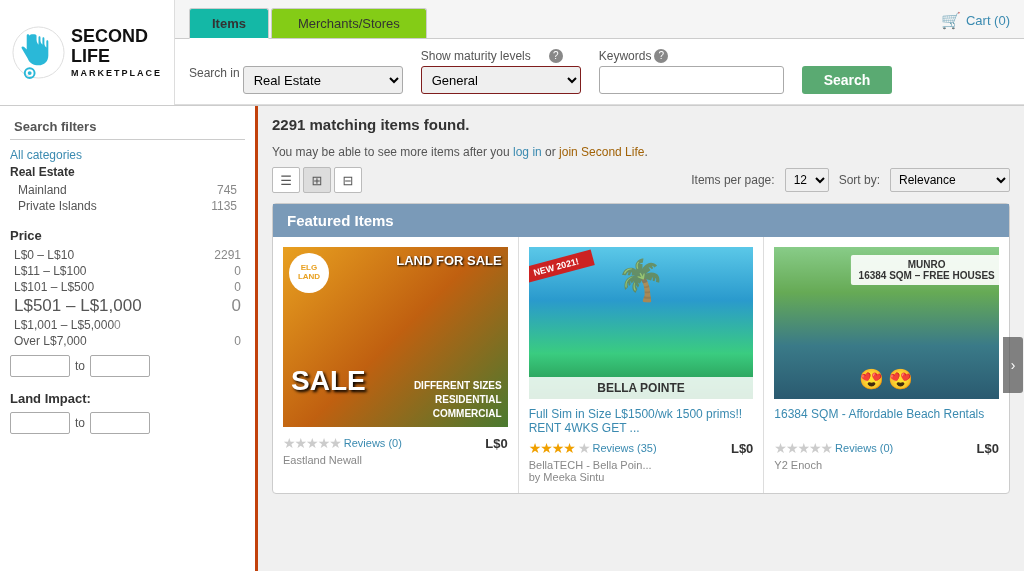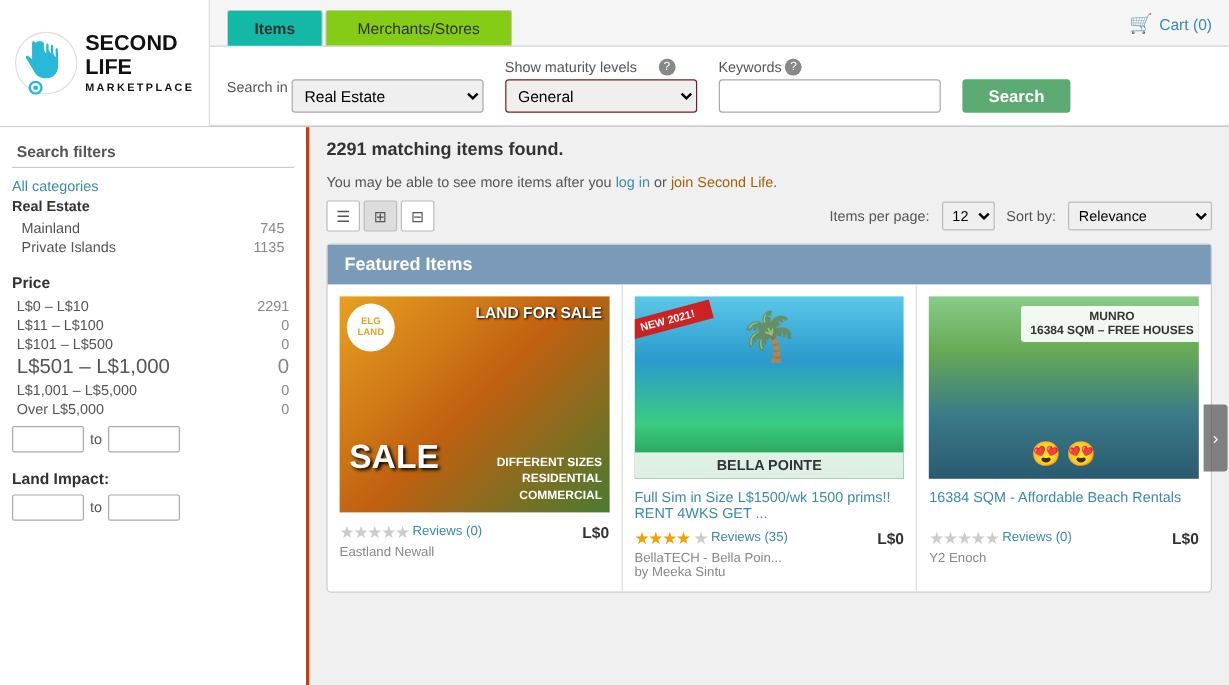--- a/index.html
+++ b/index.html
@@ -109,26 +109,26 @@
           <span style="color:#888;">0</span>
         </div>
         <div style="display:flex; justify-content:space-between; padding:1px 4px; font-size:12px; color:#555; cursor:pointer;">
           <span>L$101 – L$500</span>
           <span style="color:#888;">0</span>
         </div>
         <div style="display:flex; justify-content:space-between; padding:1px 4px; font-size:17px; color:#555; cursor:pointer;">
           <span>L$501 – L$1,000</span>
           <span style="color:#888;">0</span>
         </div>
-        <div style="display:flex; justify-content:space-between; padding:1px 4px; font-size:12px; color:#555; cursor:pointer;">
+        <div style="display:flex; padding:1px 4px; font-size:12px; color:#555; cursor:pointer;">
           <span>L$1,001 – L$5,000</span>
           <span style="color:#888;">0</span>
         </div>
         <div style="display:flex; justify-content:space-between; padding:1px 4px; font-size:12px; color:#555; cursor:pointer;">
-          <span>Over L$5,000</span>
+          <span>Over L$7,000</span>
           <span style="color:#888;">0</span>
         </div>
         <div style="display:flex; align-items:center; gap:5px; margin-top:6px; font-size:12px; color:#555;">
           <input type="text" style="width: 60px; height: 22px; border: 1px solid rgb(170, 170, 170); border-radius: 2px; padding: 0px 4px; font-size: 12px;" value="">
           <span>to</span>
           <input type="text" style="width: 60px; height: 22px; border: 1px solid rgb(170, 170, 170); border-radius: 2px; padding: 0px 4px; font-size: 12px;" value="">
         </div>
       </div>
 
       <div style="margin-bottom:10px;">

